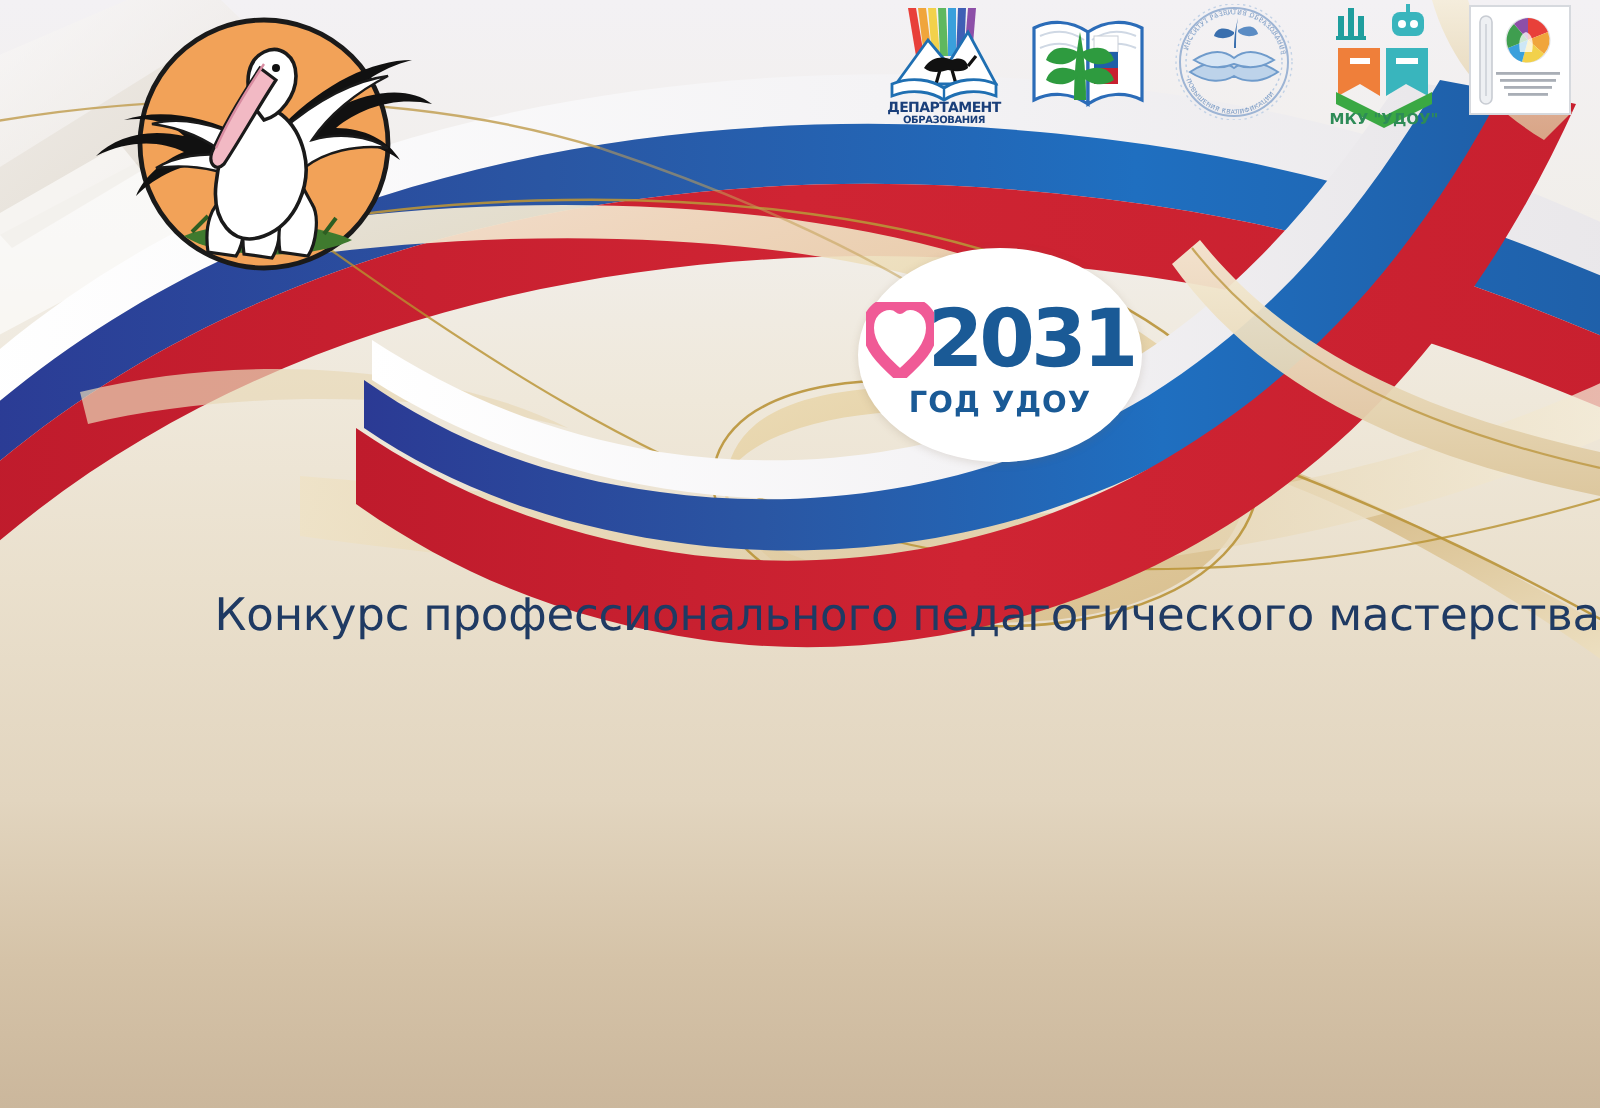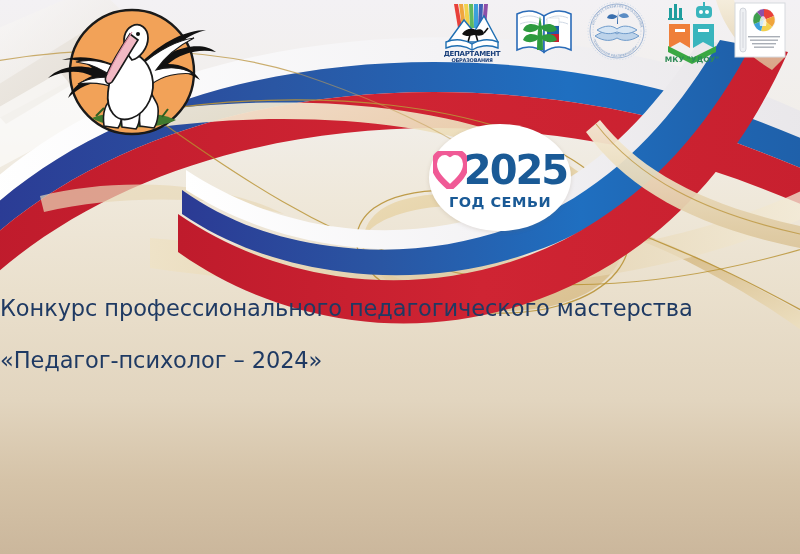--- a/index.html
+++ b/index.html
@@ -74,21 +74,21 @@
   }
   .emblem-sub {
     font-family:"DejaVu Sans", sans-serif;
     font-size:14.5px; font-weight:700; letter-spacing:.5px;
     color:#1a5a96; margin-top:3px;
   }
 
   
   .title-block {
     position:absolute; left:0; right:0; top:296px;
-    text-align:left; z-index:30;
+    text-align:right; z-index:30;
   }
   .title-line1 {
     font-family:"DejaVu Sans", sans-serif;
     font-size:22.5px; font-weight:400;
     color:#1f3a63; letter-spacing:-.1px;
     line-height:1.15;
   }
   .title-line2 {
     font-family:"DejaVu Sans", sans-serif;
     font-size:22.5px; font-weight:400;
@@ -424,24 +424,23 @@
       <div class="emblem-row">
         <svg width="34" height="38" viewBox="0 0 34 38" xmlns="http://www.w3.org/2000/svg">
           <path d="M 17 37
                    C 8 29, 1 22, 1 13
                    C 1 6, 6 1, 12 1
                    C 15 1, 17 3, 17 3
                    C 17 3, 19 1, 22 1
                    C 28 1, 33 6, 33 13
                    C 33 22, 26 29, 17 37 Z" fill="none" stroke="#f05a96" stroke-width="6" stroke-linejoin="round"></path>
         </svg>
-        <span class="emblem-year">2025</span>
+        <span class="emblem-year">2031</span>
       </div>
-      <span class="emblem-sub">ГОД СЕМЬИ</span>
+      <span class="emblem-sub">ГОД УДОУ</span>
     </div>
   </div>
 
   <div class="title-block">
     <div class="title-line1">Конкурс профессионального педагогического мастерства</div>
-    <div class="title-line2">«Педагог-психолог – 2024»</div>
   </div>
 
 </div>
 
 </body></html>

